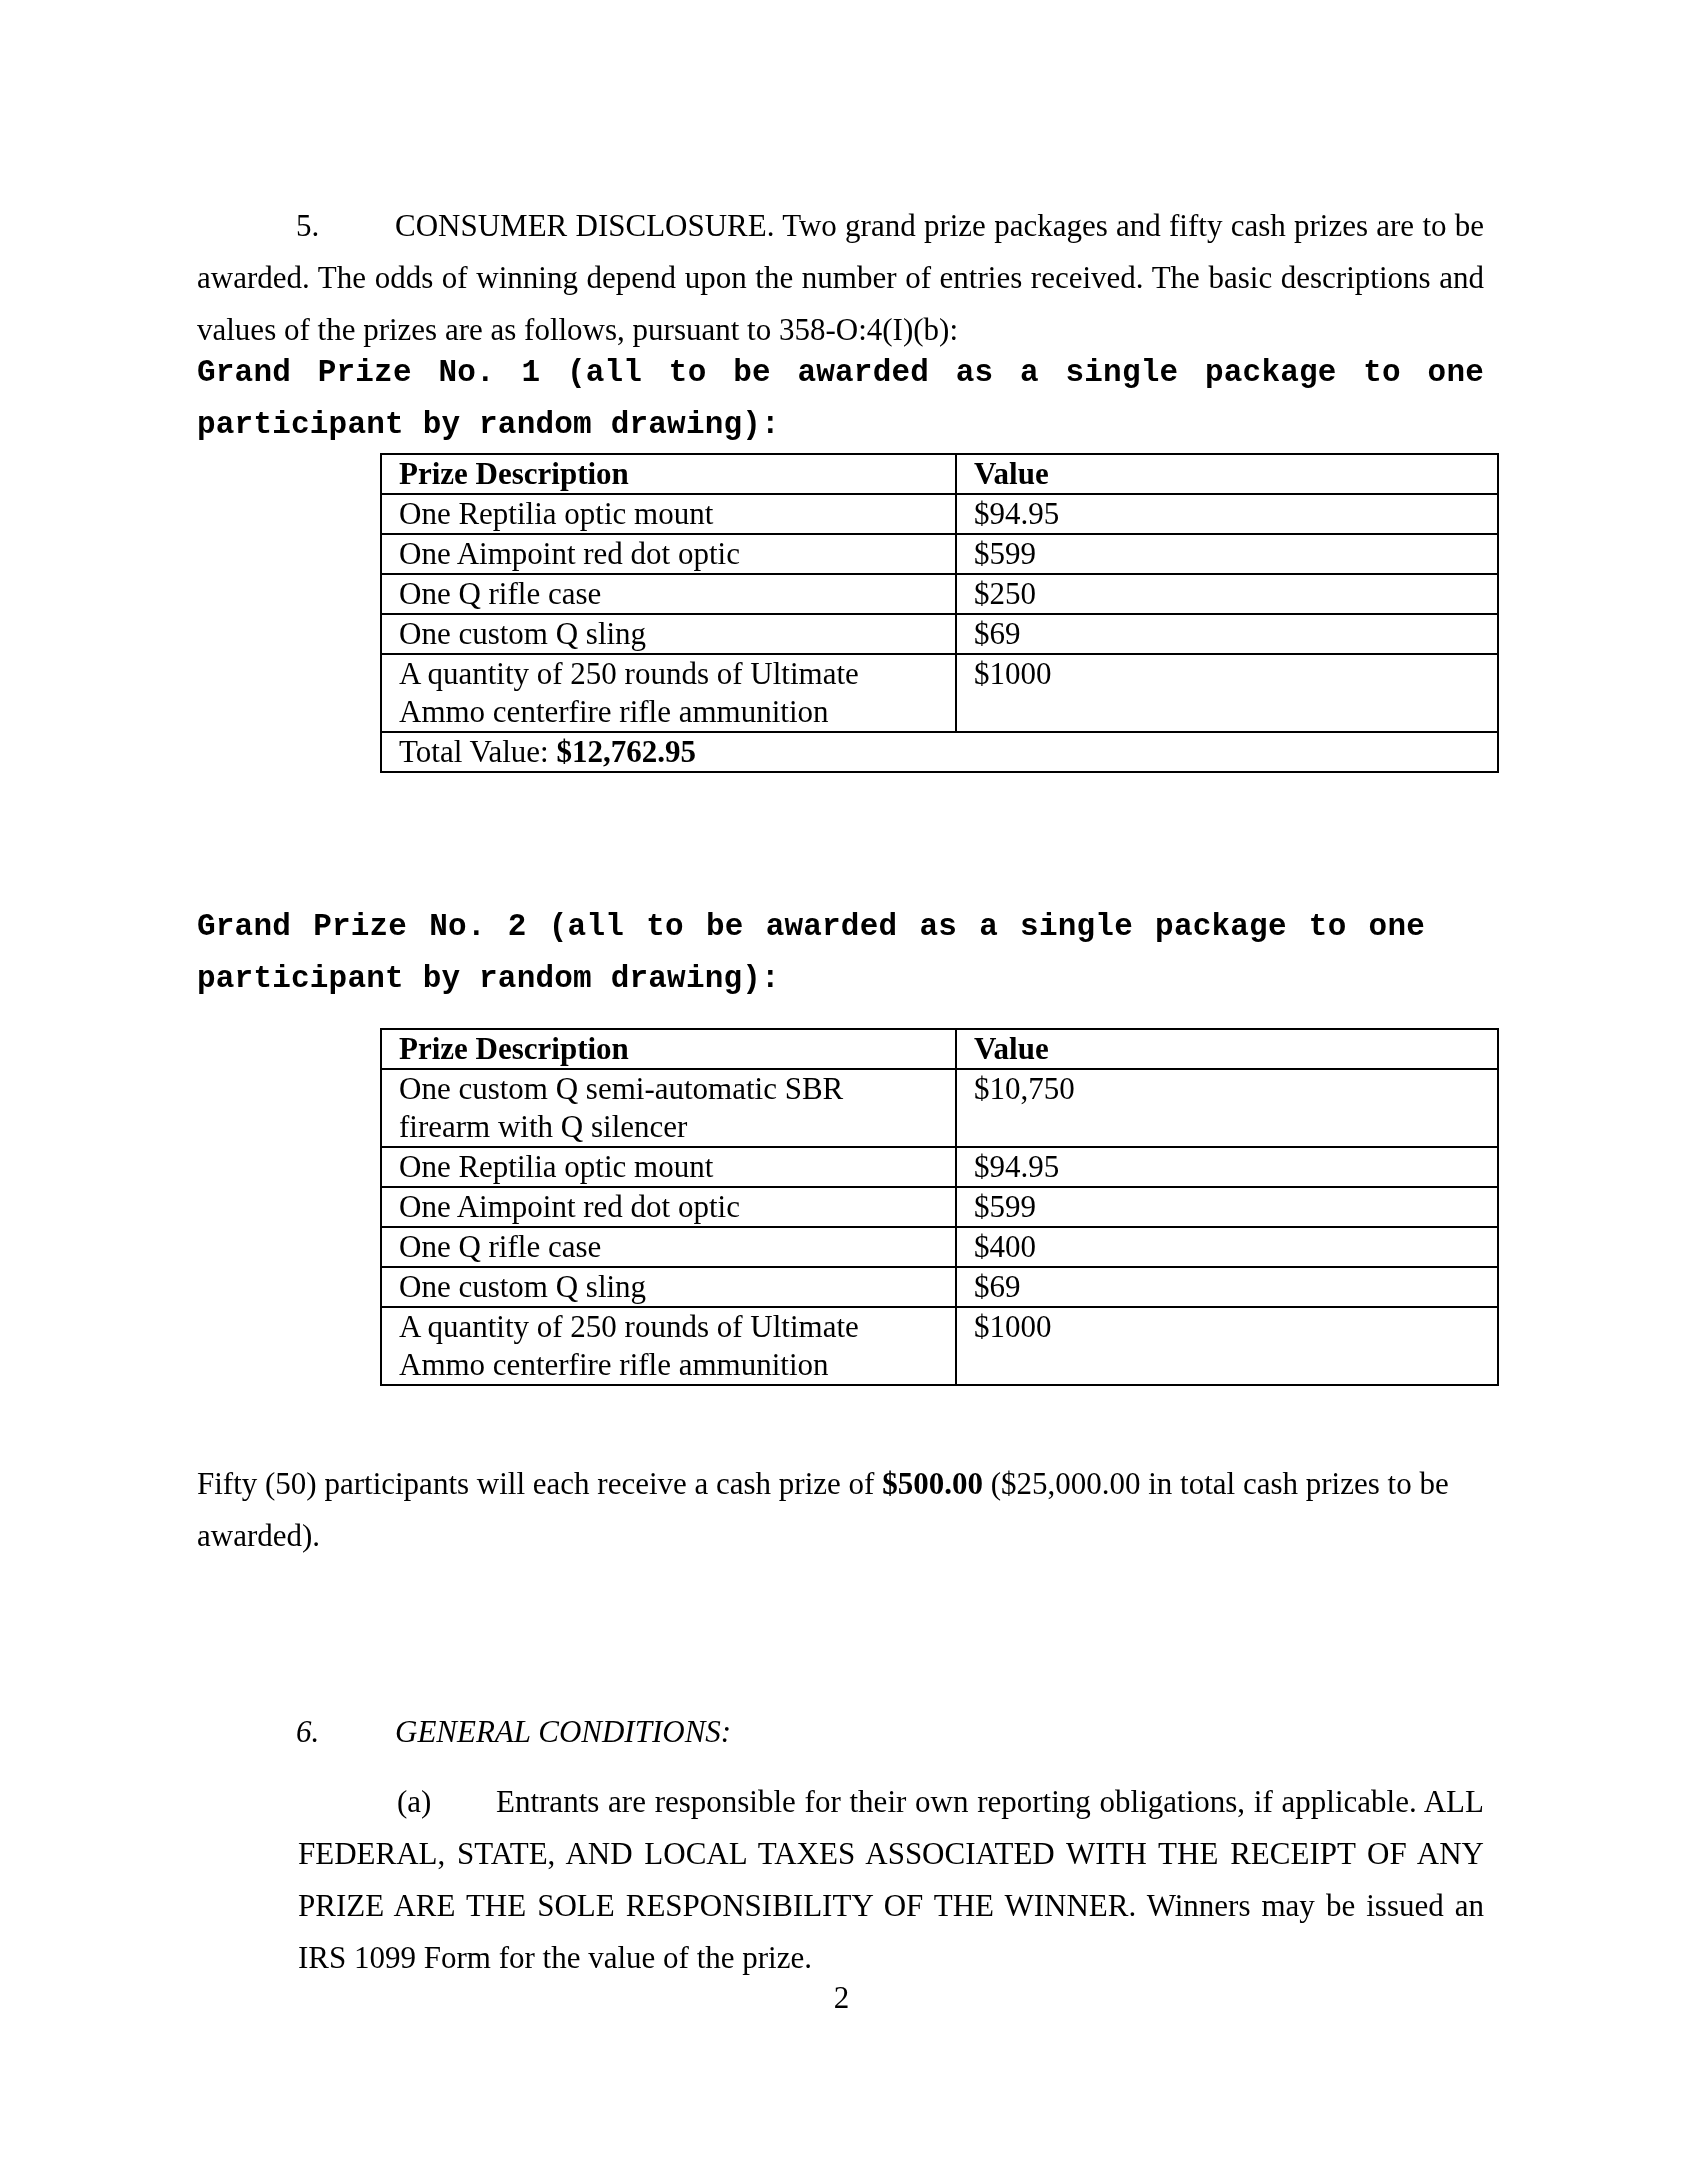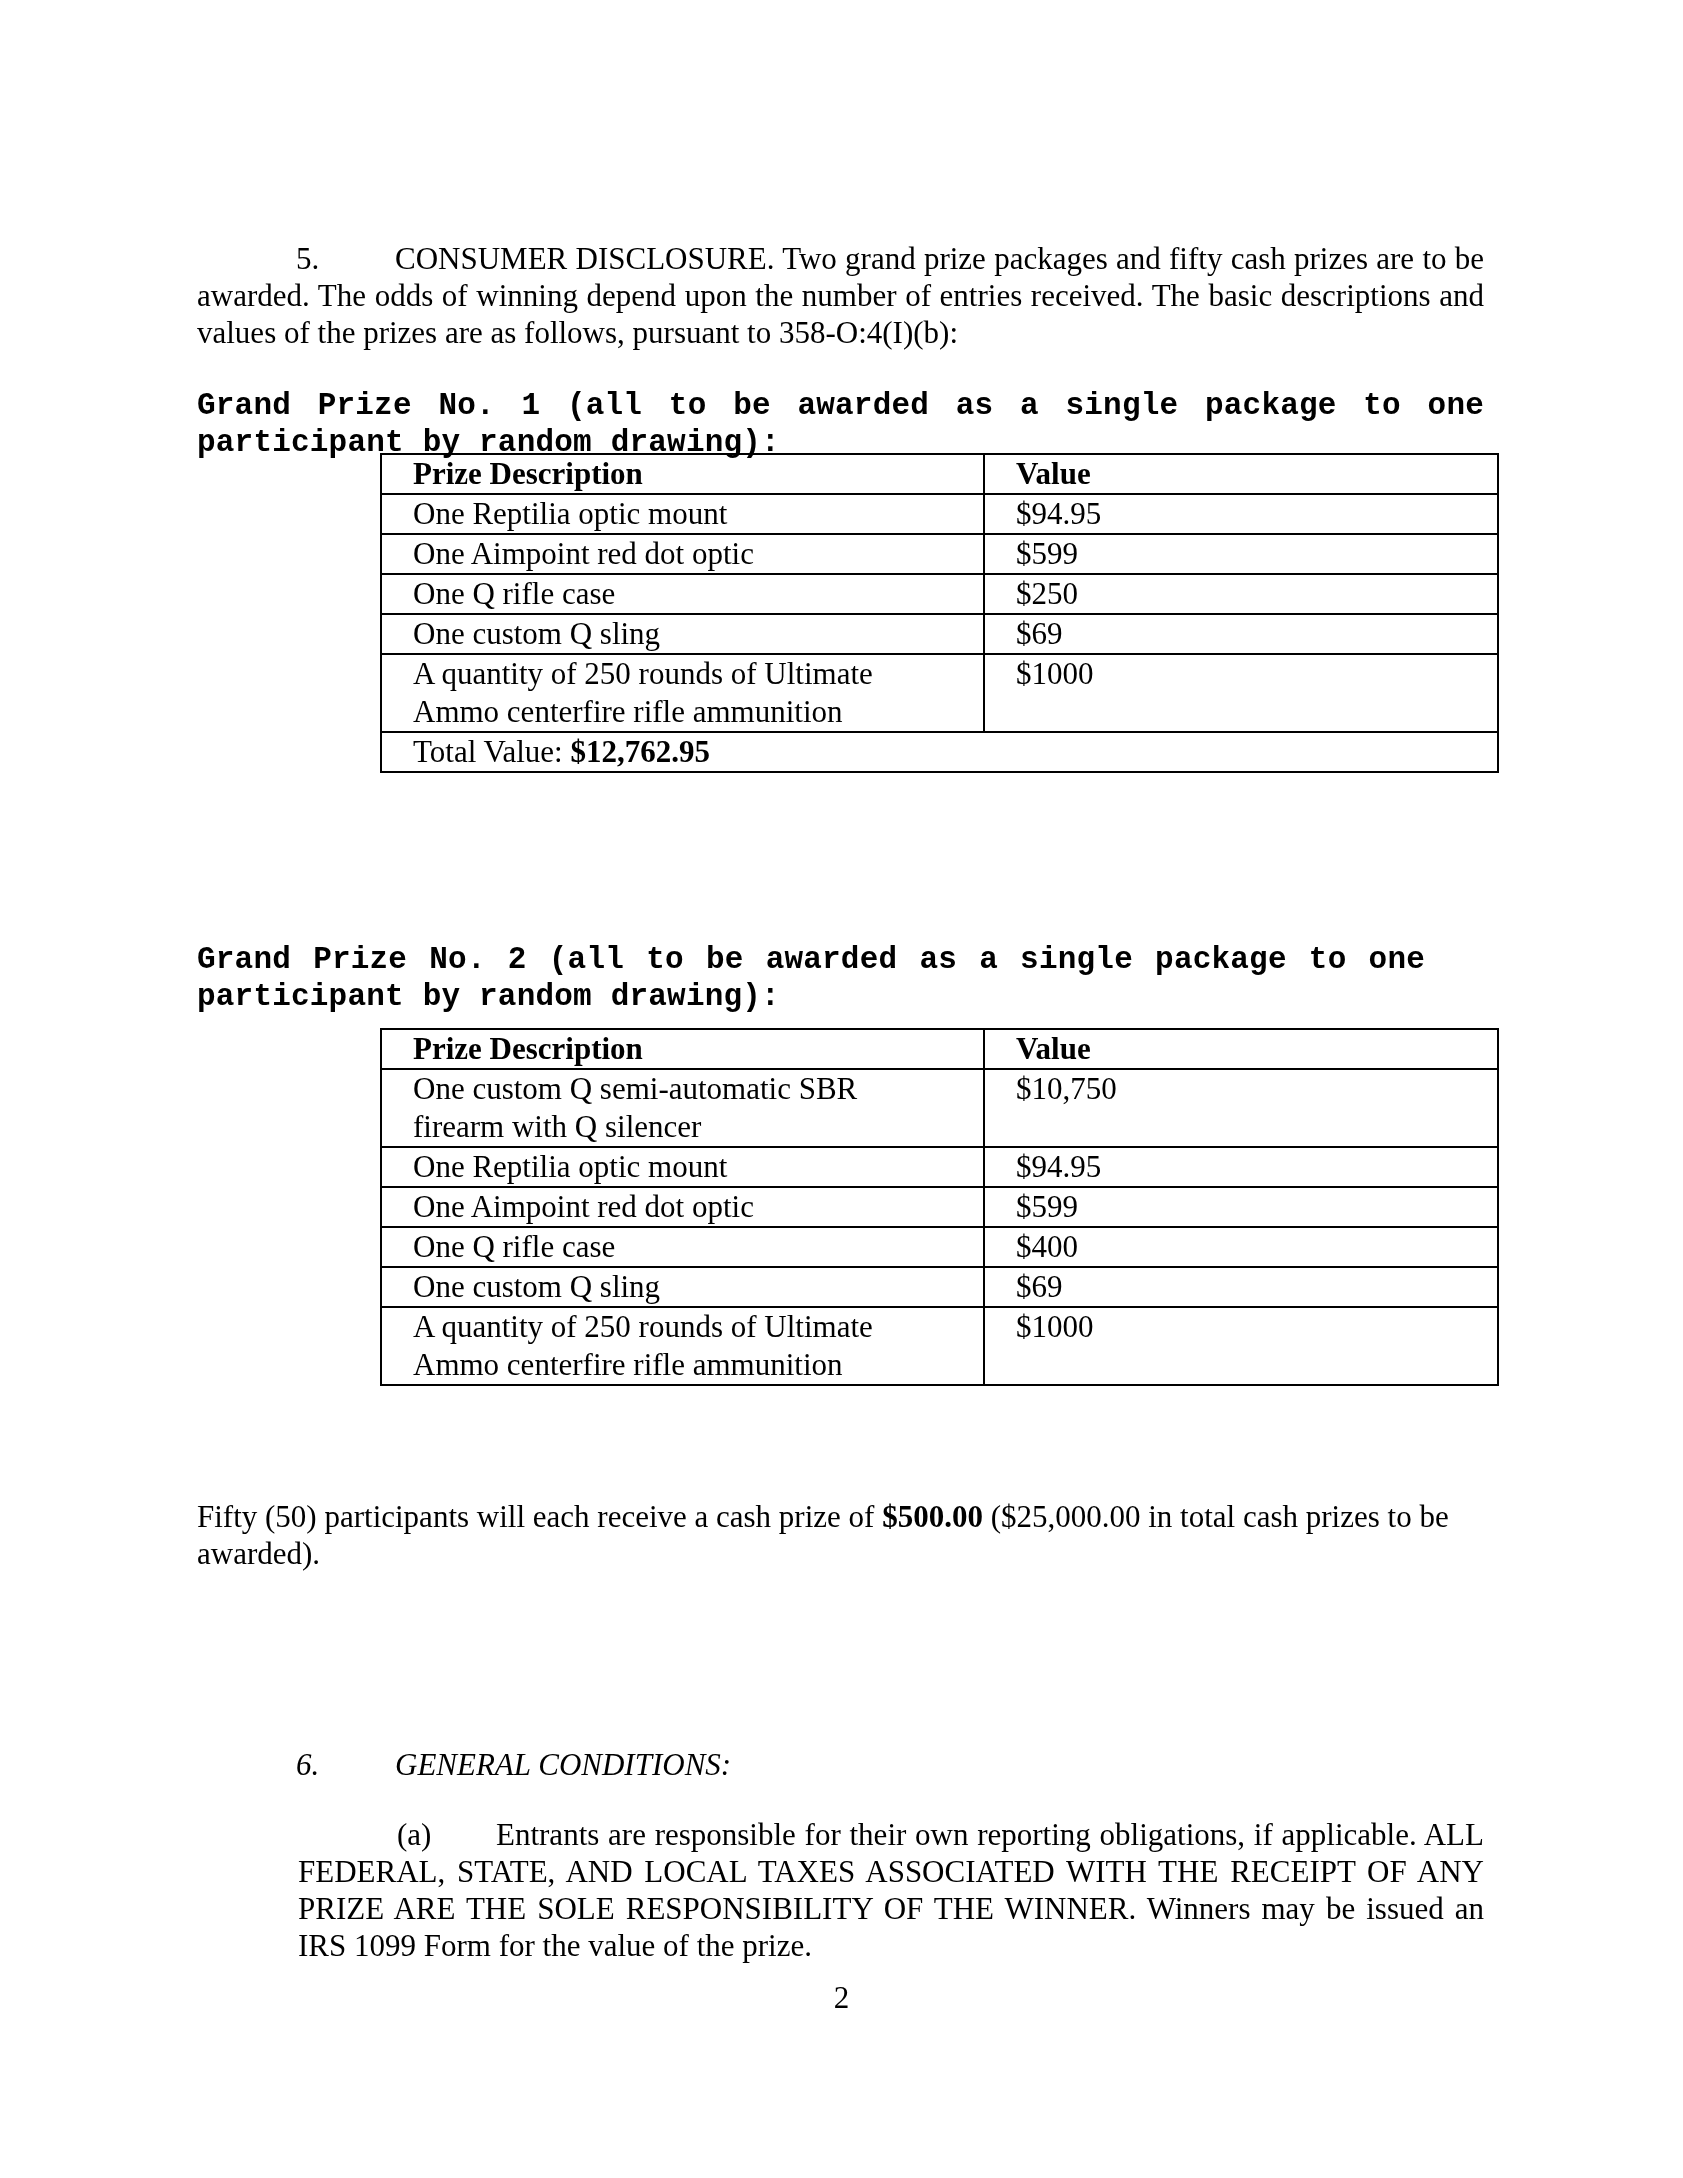--- a/index.html
+++ b/index.html
@@ -4,35 +4,35 @@
 <style>
   html, body { margin: 0; padding: 0; background: #ffffff; }
   body {
     width: 1683px; height: 2178px; position: relative; overflow: hidden;
     font-family: "Liberation Serif", "DejaVu Serif", serif;
     color: #000; font-size: 31px;
   }
   .page { position: absolute; left: 0; top: 0; width: 1683px; height: 2178px; }
   .text-block {
     position: absolute; left: 197px; width: 1287px;
-    line-height: 37px; text-align: justify; margin-top: 40px;
+    line-height: 52px; text-align: justify;
   }
   .ind1 { display: inline-block; width: 99px; }
   .num { display: inline-block; width: 99px; }
   .indent { display: inline-block; width: 99px; }
   .bold { font-weight: bold; }
   .heading { font-weight: bold; letter-spacing: 0.2px; font-family: Liberation Mono, monospace; }
   .heading-justified { text-align: justify; text-align-last: left; }
 
   table.prize-table {
     position: absolute; left: 380px; width: 1119px;
     border-collapse: collapse; font-size: 31px; line-height: 38px;
   }
   table.prize-table td, table.prize-table th {
-    border: 2.5px solid #000; padding: 0 31px; vertical-align: top; text-align: left;
+    border: 2.5px solid #000; padding: 0 17px; vertical-align: top; text-align: left;
   }
   table.prize-table th { font-weight: bold; }
   table.prize-table .col-desc { width: 539px; }
   table.prize-table td.total { text-align: left; }
   .page-number {
     position: absolute; left: 0; width: 1683px; top: 1980px;
     text-align: center; font-size: 31px;
   }
 </style>
 </head>

